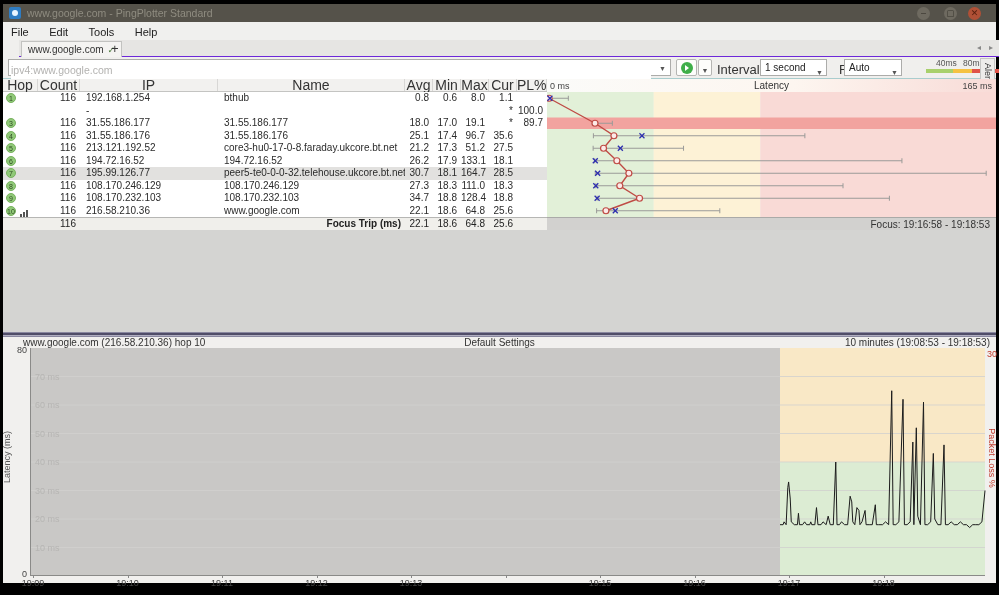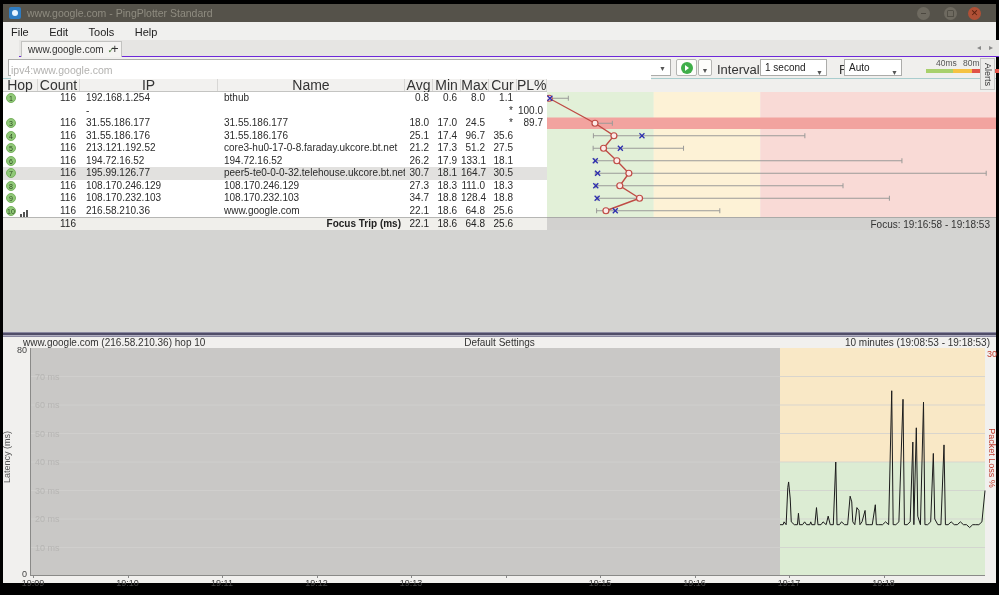--- a/index.html
+++ b/index.html
@@ -162,20 +162,25 @@
     <div class="hcell w-hop">Hop</div>
     <div class="hcell w-count">Count</div>
     <div class="hcell w-ip">IP</div>
     <div class="hcell w-name">Name</div>
     <div class="hcell w-num">Avg</div>
     <div class="hcell w-num">Min</div>
     <div class="hcell w-num">Max</div>
     <div class="hcell w-num">Cur</div>
     <div class="hcell w-pl">PL%</div>
   </div>
+  <div id="graph-header">
+    <span class="gh-left">0 ms</span>
+    <span class="gh-center">Latency</span>
+    <span class="gh-right">165 ms</span>
+  </div>
 
   <div id="hops-rows">
       <div class="t-row">
         <div class="cell w-hop"><span class="hop-badge">1</span></div>
         <div class="cell w-count num">116</div>
         <div class="cell w-ip txt">192.168.1.254</div>
         <div class="cell w-name txt">bthub</div>
         <div class="cell w-num num">0.8</div>
         <div class="cell w-num num">0.6</div>
         <div class="cell w-num num">8.0</div>
@@ -193,21 +198,21 @@
         <div class="cell w-num num">*</div>
         <div class="cell w-pl num">100.0</div>
       </div>
       <div class="t-row">
         <div class="cell w-hop"><span class="hop-badge">3</span></div>
         <div class="cell w-count num">116</div>
         <div class="cell w-ip txt">31.55.186.177</div>
         <div class="cell w-name txt">31.55.186.177</div>
         <div class="cell w-num num">18.0</div>
         <div class="cell w-num num">17.0</div>
-        <div class="cell w-num num">24.5</div>
+        <div class="cell w-num num">19.1</div>
         <div class="cell w-num num">*</div>
         <div class="cell w-pl num">89.7</div>
       </div>
       <div class="t-row">
         <div class="cell w-hop"><span class="hop-badge">4</span></div>
         <div class="cell w-count num">116</div>
         <div class="cell w-ip txt">31.55.186.176</div>
         <div class="cell w-name txt">31.55.186.176</div>
         <div class="cell w-num num">25.1</div>
         <div class="cell w-num num">17.4</div>
@@ -238,21 +243,21 @@
         <div class="cell w-pl num"></div>
       </div>
       <div class="t-row selected">
         <div class="cell w-hop"><span class="hop-badge">7</span></div>
         <div class="cell w-count num">116</div>
         <div class="cell w-ip txt">195.99.126.77</div>
         <div class="cell w-name txt">peer5-te0-0-0-32.telehouse.ukcore.bt.net</div>
         <div class="cell w-num num">30.7</div>
         <div class="cell w-num num">18.1</div>
         <div class="cell w-num num">164.7</div>
-        <div class="cell w-num num">30.5</div>
+        <div class="cell w-num num">28.5</div>
         <div class="cell w-pl num"></div>
       </div>
       <div class="t-row">
         <div class="cell w-hop"><span class="hop-badge">8</span></div>
         <div class="cell w-count num">116</div>
         <div class="cell w-ip txt">108.170.246.129</div>
         <div class="cell w-name txt">108.170.246.129</div>
         <div class="cell w-num num">27.3</div>
         <div class="cell w-num num">18.3</div>
         <div class="cell w-num num">111.0</div>

